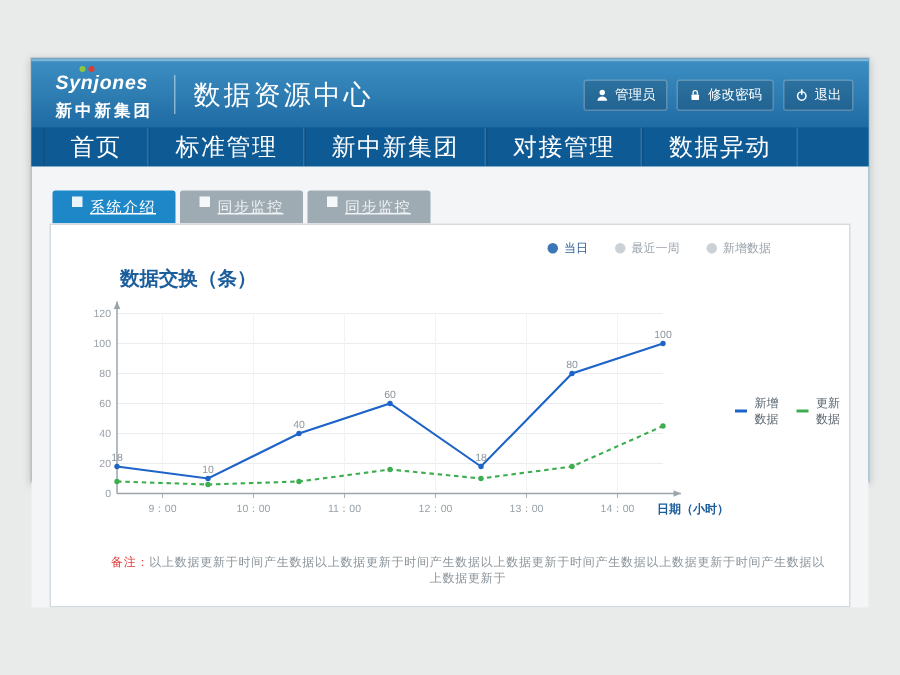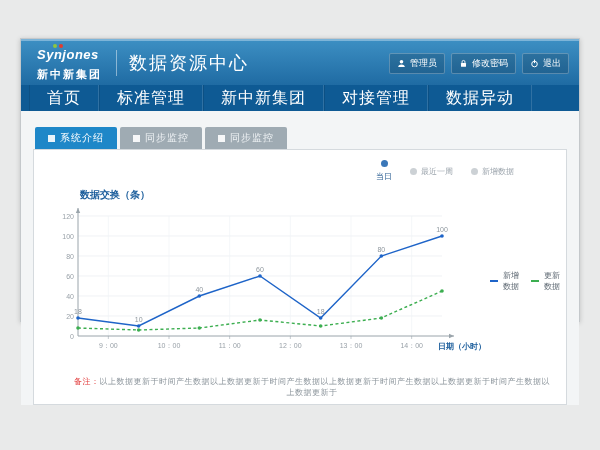--- a/index.html
+++ b/index.html
@@ -44,35 +44,35 @@
     color:#fff; font-size:16px; padding:0 17px; display:flex; align-items:center;
     border-right:1px solid rgba(255,255,255,.14);
     border-left:1px solid rgba(0,0,0,.10);
     cursor:pointer; letter-spacing:1px;
   }
   
   .content { flex:1; background:#f3f5f6; padding:16px 12px 0; }
   .tab-bar { display:flex; gap:3px; padding-left:2px; }
   .tab {
     font-size:10px; padding:4px 13px; border-radius:2px 2px 0 0;
-    background:#9fabb3; color:#eef2f4; display:flex; align-items:center; gap:5px;
-    cursor:pointer; letter-spacing:1px;
+    background:#9fabb3; color:#eef2f4; display:flex; align-items:flex-start; gap:5px;
+    cursor:pointer; letter-spacing:1px;text-decoration:underline;
   }
   .tab.active { background:#1e87c8; color:#fff; }
   .tab-icon { width:7px; height:7px; background:rgba(255,255,255,.9); display:inline-block; }
   .panel {
     background:#fff; border:1px solid #d5dade; height:256px;
     padding:8px 14px 8px; position:relative;
   }
   .filter-legend { display:flex; justify-content:flex-end; gap:18px; margin-right:38px; margin-top:2px; }
   .filter-item { display:flex; align-items:center; gap:4px; font-size:8px; color:#9aa3ab; cursor:pointer; }
   .filter-dot { width:7px; height:7px; border-radius:50%; background:#ccd1d5; }
   .filter-item.active .filter-dot { background:#3a77b8; }
-  .filter-item.active { color:#2c5f93;flex-direction:column; }
-  .y-axis-title { font-size:10px; color:#1c5e9c; margin:6px 0 0 4px; font-weight:bold;padding-left:28px; }
+  .filter-item.active { color:#2c5f93; }
+  .y-axis-title { font-size:13px; color:#1c5e9c; margin:6px 0 0 4px; font-weight:bold;padding-left:28px; }
   .chart-row { display:flex; align-items:center; }
   svg.chart { width:440px; height:158px; flex-shrink:0; }
   .series-legend { display:flex; gap:12px; margin-left:2px; }
   .series-item { display:flex; align-items:center; gap:5px; font-size:8px; color:#5b6670; cursor:pointer; }
   .series-line { width:16px; height:0; border-top:2px solid #1e64c8; display:inline-block; }
   .series-line.dashed { border-top-style:dashed; border-top-color:#3cae50; }
   .footnote { text-align:center; font-size:8px; color:#8b949b; margin-top:16px; letter-spacing:.5px;margin-left:24px; }
   .footnote-label { color:#e23c3c; }
 </style>
 </head>

